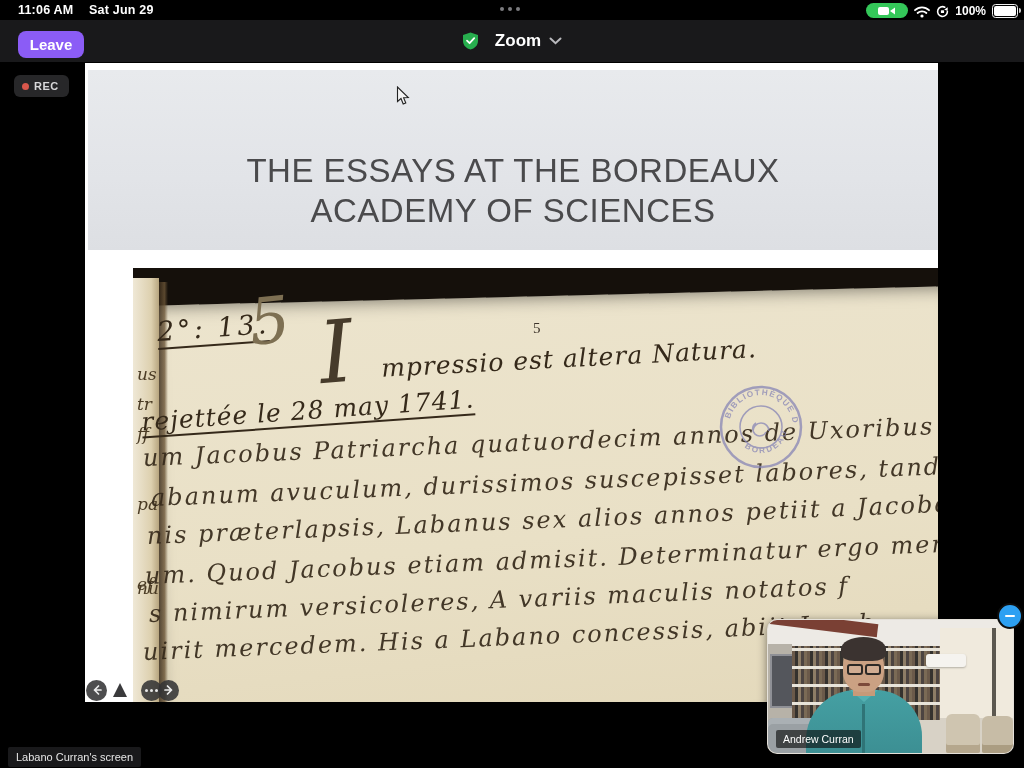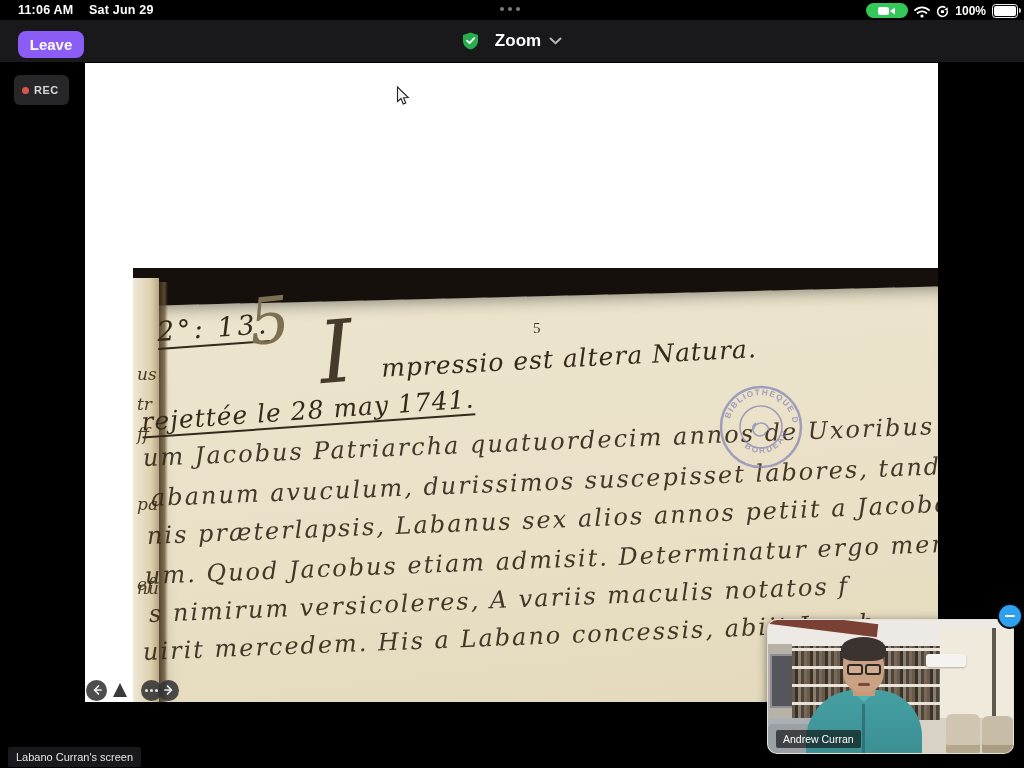--- a/index.html
+++ b/index.html
@@ -29,21 +29,21 @@
     color:#fff;font-size:15px;font-weight:600;font-family:"Liberation Sans",sans-serif;cursor:pointer;}
   .title-group{left:0;top:0;width:1024px;height:42px;display:flex;align-items:center;justify-content:center;gap:8px;}
   .meet-title{color:#fff;font-size:17px;font-weight:700;margin-left:8px;}
   .tb-right{right:14px;top:4px;display:flex;gap:28px;}
   .tb-item{display:flex;flex-direction:column;align-items:center;gap:2px;cursor:pointer;width:44px;}
   .tb-item .lab{font-size:10px;color:#cfcfd2;}
   .more-dots{display:flex;gap:4px;align-items:center;height:17px;}
   .more-dots i{width:4.5px;height:4.5px;border-radius:50%;background:#d9d9d9;display:block;}
 
   
-  .rec-badge{left:14px;top:75px;height:30px;padding:0 10px 0 8px;background:rgba(42,42,44,.92);border-radius:6px;
+  .rec-badge{left:14px;top:75px;height:22px;padding:0 10px 0 8px;background:rgba(42,42,44,.92);border-radius:6px;
     display:flex;align-items:center;gap:5px;}
   .rec-badge .dot{width:7px;height:7px;border-radius:50%;background:#d9574c;}
   .rec-badge .txt{font-size:11px;letter-spacing:.5px;color:#d8d8da;font-weight:600;}
 
   .share{left:85px;top:63px;width:853px;height:639px;background:#fff;}
   .slide-band{left:3px;top:7px;width:850px;height:180px;
     background:linear-gradient(180deg,#e8eaed 0%,#e2e4e8 60%,#dddfe3 100%);}
   .slide-title{width:100%;text-align:center;color:#4a4a4c;letter-spacing:.5px;}
   .slide-title .l1{position:absolute;left:0;top:82px;width:100%;font-size:33px;}
   .slide-title .l2{position:absolute;left:0;top:122px;width:100%;font-size:33px;}
@@ -174,20 +174,26 @@
   </div>
 </div>
 
 <div class="abs rec-badge">
   <span class="dot"></span>
   <span class="txt">REC</span>
 </div>
 
 <div class="abs share">
 
+  <div class="abs slide-band">
+    <div class="slide-title">
+      <div class="l1">THE ESSAYS AT THE BORDEAUX</div>
+      <div class="l2">ACADEMY OF SCIENCES</div>
+    </div>
+  </div>
 
   <div class="abs photo">
     <div class="parchment"></div>
     <div class="edge-strip"></div>
     <div class="binding"></div>
 
     <span class="frag" style="top:96px;">us</span>
     <span class="frag" style="top:126px;">tr</span>
     <span class="frag" style="top:156px;">ff</span>
     <span class="frag" style="top:226px;">pa</span>

